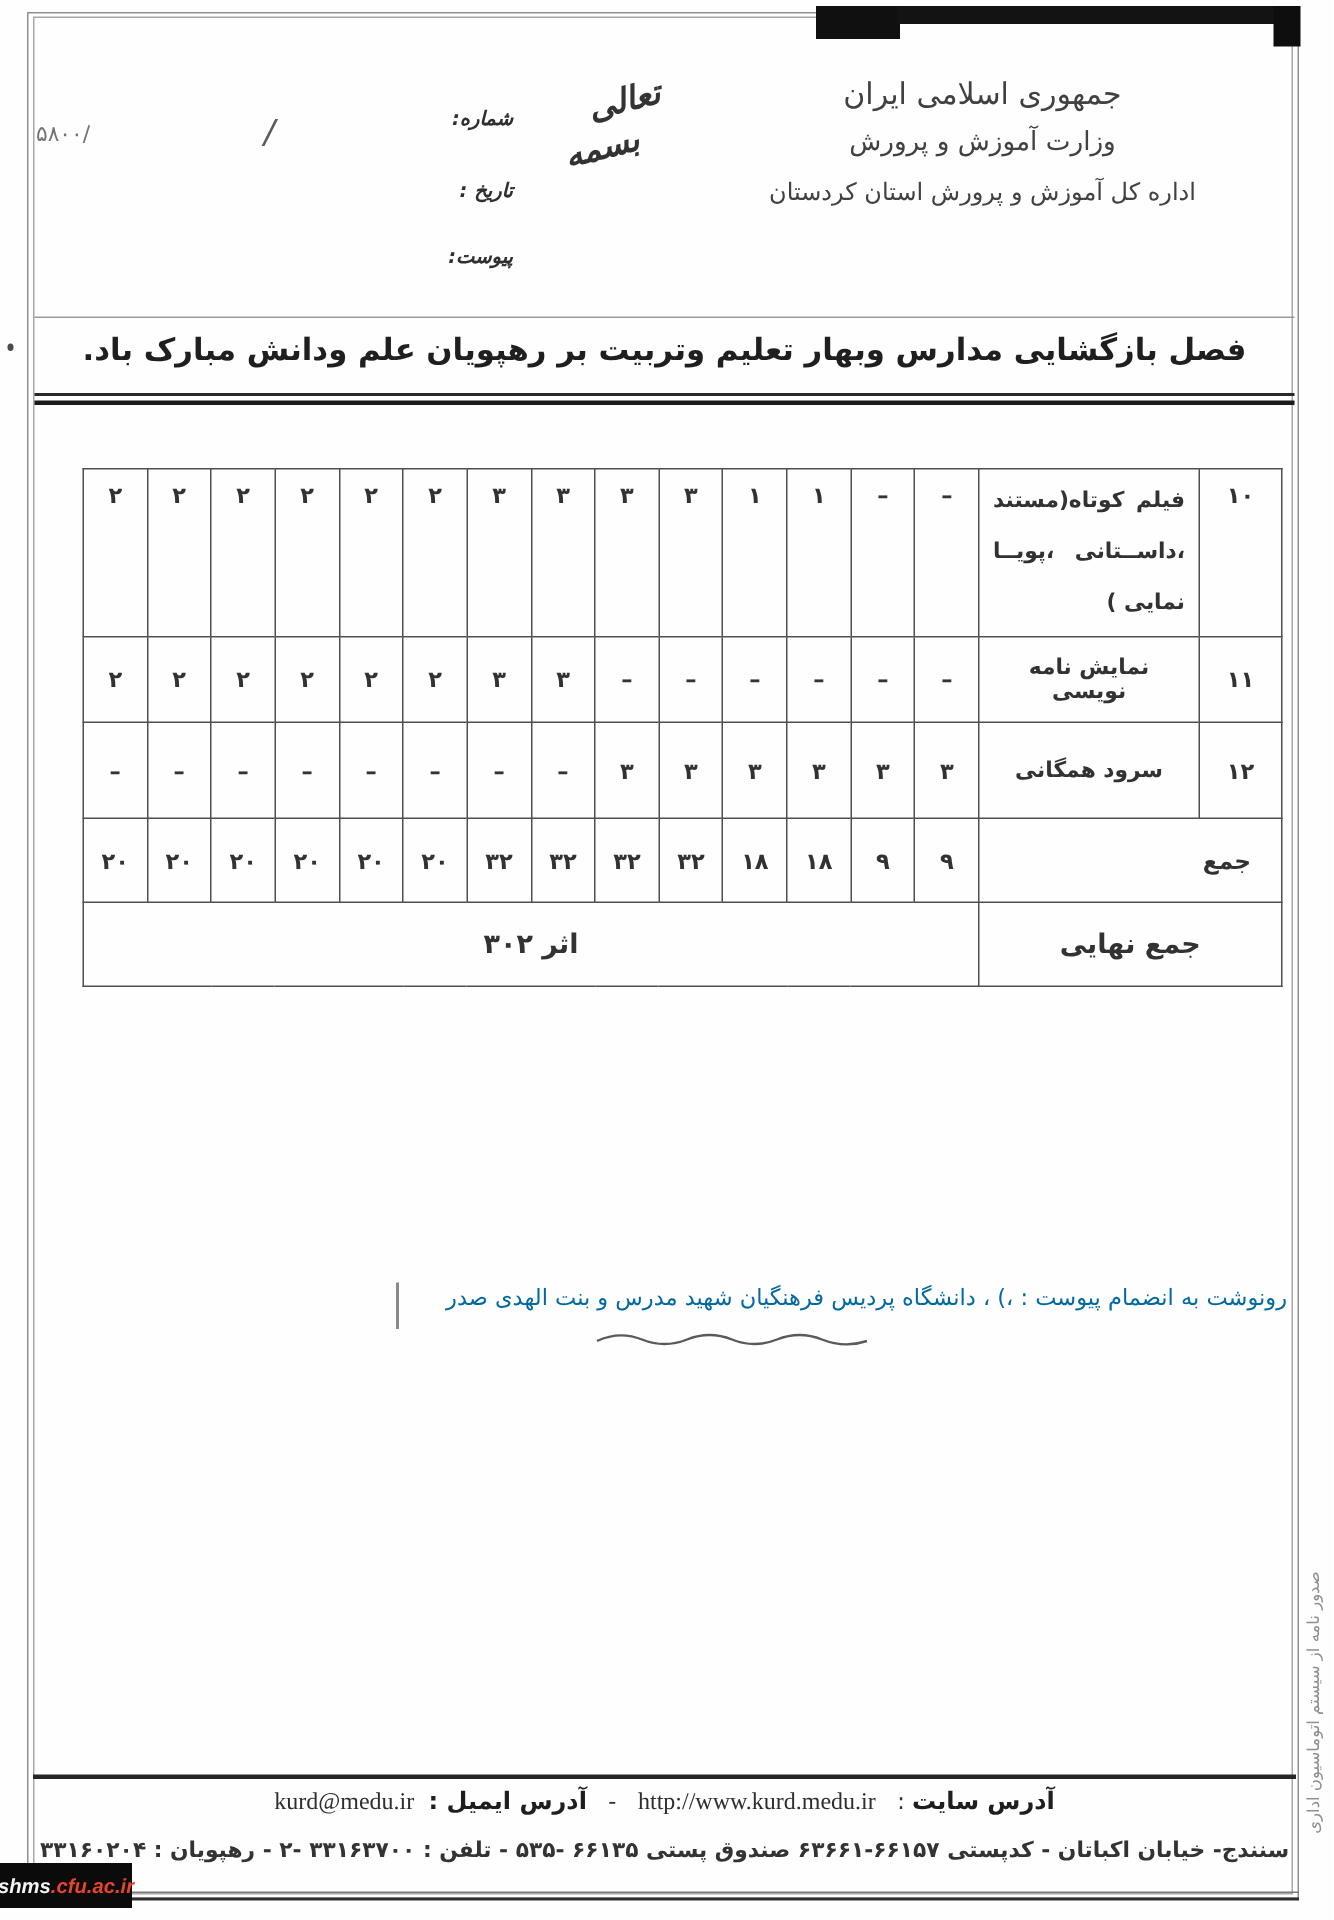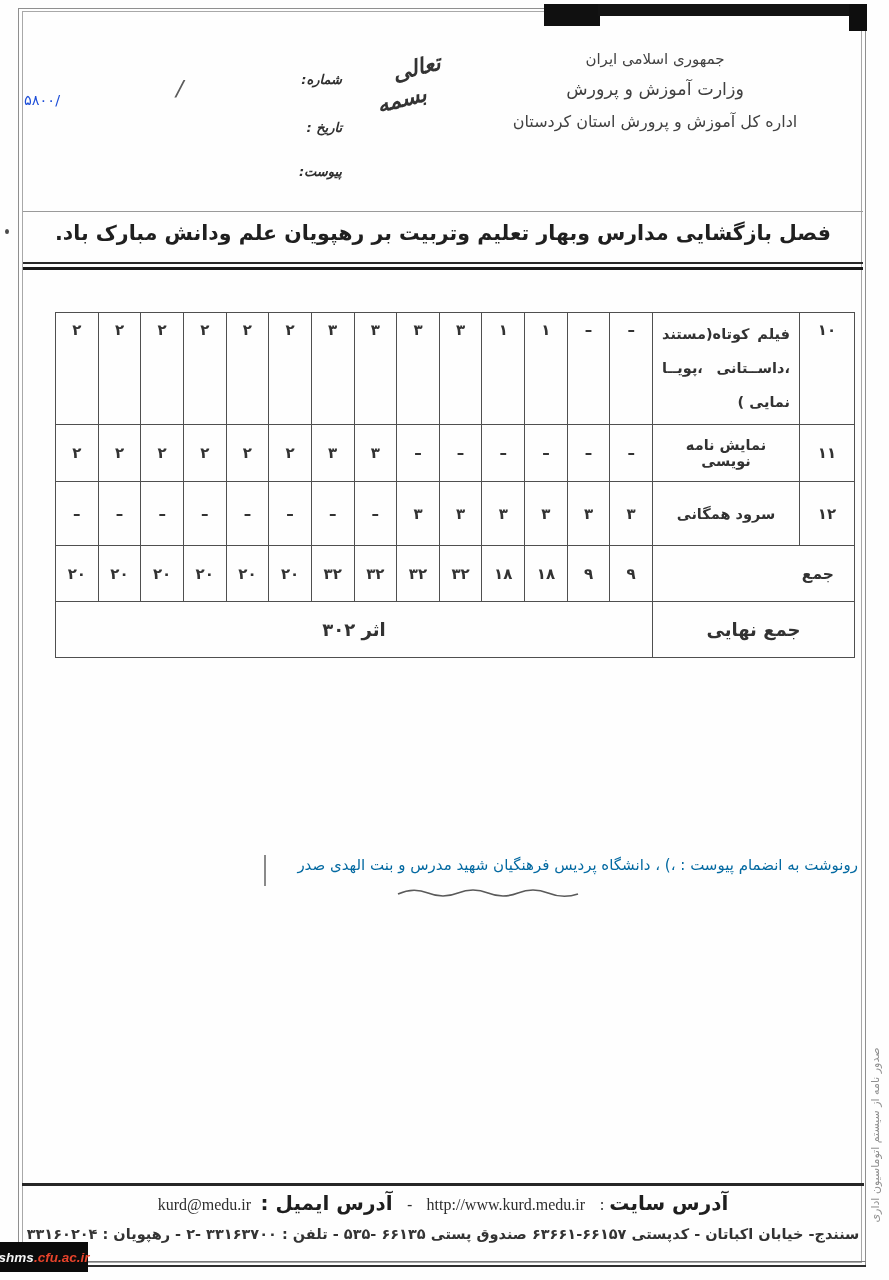--- a/index.html
+++ b/index.html
@@ -12,34 +12,34 @@
   .frame-inner { position:absolute; left:22px; top:11px; width:840px; height:1252px; border:1px solid #a8a8a8; }
 
   
   .blob1 { position:absolute; left:544px; top:4px; width:56px; height:22px; background:#101010; }
   .blob2 { position:absolute; left:598px; top:4px; width:254px; height:12px; background:#131313; }
   .blob3 { position:absolute; left:849px; top:4px; width:18px; height:27px; background:#0e0e0e; }
   .margin-dot { position:absolute; left:5px; top:229px; width:4px; height:5px; background:#4a4a4a; border-radius:50%; }
 
   
   .org-block { position:absolute; left:450px; top:50px; width:410px; text-align:center; direction:rtl; color:#414141; }
-  .org-line1 { font-size:15px; margin-bottom:11px; }
+  .org-line1 { font-size:20px; margin-bottom:11px; }
   .org-line2 { font-size:17.5px; margin-bottom:13px; letter-spacing:1px; }
   .org-line3 { font-size:16px; }
 
   .besmellah { position:absolute; left:352px; top:58px; width:110px; transform:rotate(-14deg); color:#333; text-align:center; }
   .besmellah .l1 { font-size:22px; font-weight:bold; font-style:italic; margin-left:26px; }
   .besmellah .l2 { font-size:22px; font-weight:bold; font-style:italic; margin-top:2px; margin-right:18px; }
 
   .field { position:absolute; direction:rtl; font-size:13px; font-weight:bold; font-style:italic; color:#2f2f2f; }
   .field-number { left:250px; top:72px; width:92px; }
   .field-date { left:250px; top:120px; width:92px; }
   .field-attach { left:238px; top:164px; width:104px; }
   .hand-slash { position:absolute; left:176px; top:76px; font-size:22px; color:#5a5a5a; font-style:italic; }
-  .ref-number { position:absolute; left:24px; top:92px; font-size:14.5px; color:#1d4ed8; direction:ltr; }
+  .ref-number { position:absolute; left:24px; top:82px; font-size:14.5px; color:#737373; direction:ltr; }
 
   
   .banner { position:absolute; left:23px; top:211px; width:840px; height:52px; border-top:1px solid #9a9a9a; text-align:center; direction:rtl; }
   .banner-text { display:inline-block; margin-top:9px; font-size:20.5px; font-weight:bold; color:#1f1f1f; }
   .hline1 { position:absolute; left:23px; top:262px; width:840px; height:2px; background:#2a2a2a; }
   .hline2 { position:absolute; left:23px; top:267px; width:840px; height:3px; background:#1b1b1b; }
 
   
   .stats-table { position:absolute; left:55px; top:312px; width:800px; border-collapse:collapse; table-layout:fixed; direction:rtl; }
   .stats-table td { border:1px solid #4f4f4f; text-align:center; vertical-align:middle; font-size:15px; font-weight:bold; color:#323232; padding:2px; }
@@ -56,21 +56,21 @@
   td.finval { font-size:18px; }
 
   
   .note { position:absolute; left:250px; top:856px; width:608px; direction:rtl; text-align:right; font-size:15px; color:#0369a1; }
   .note-tick { position:absolute; left:264px; top:855px; width:2px; height:31px; background:#8a8a8a; }
   .wave { position:absolute; left:396px; top:886px; }
 
   
   .foot-rule { position:absolute; left:22px; top:1183px; width:842px; height:3px; background:#262626; }
   .foot-line1 { position:absolute; left:23px; top:1191px; width:840px; text-align:center; direction:rtl; font-size:15px; color:#2e2e2e; }
-  .foot-line1 .blbl { font-weight:bold; font-size:20px; color:#1e1e1e; }
+  .foot-line1 .blbl { font-weight:bold; font-size:16px; color:#1e1e1e; }
   .foot-line1 .lat { font-family:"Liberation Serif", serif; font-size:16px; }
   .foot-line2 { position:absolute; left:23px; top:1226px; width:840px; text-align:center; direction:rtl; font-size:14.5px; font-weight:bold; color:#333; }
   .bline1 { position:absolute; left:18px; top:1261px; width:848px; height:1px; background:#7a7a7a; }
   .bline2 { position:absolute; left:18px; top:1265px; width:848px; height:2px; background:#2f2f2f; }
 
   
   .side-note { position:absolute; left:767px; top:1127px; width:220px; height:16px; transform:rotate(-90deg); font-size:11px; color:#8f8f8f; direction:rtl; text-align:center; white-space:nowrap; }
 
   
   .watermark { position:absolute; left:0px; top:1242px; width:88px; height:30px; background:#0b0b0b; display:flex; align-items:center; justify-content:center; font-family:"Liberation Sans", sans-serif; font-style:italic; font-weight:bold; font-size:13.5px; }

